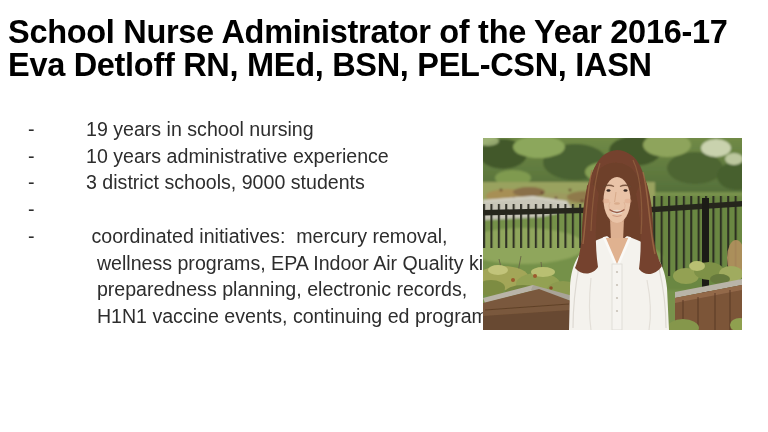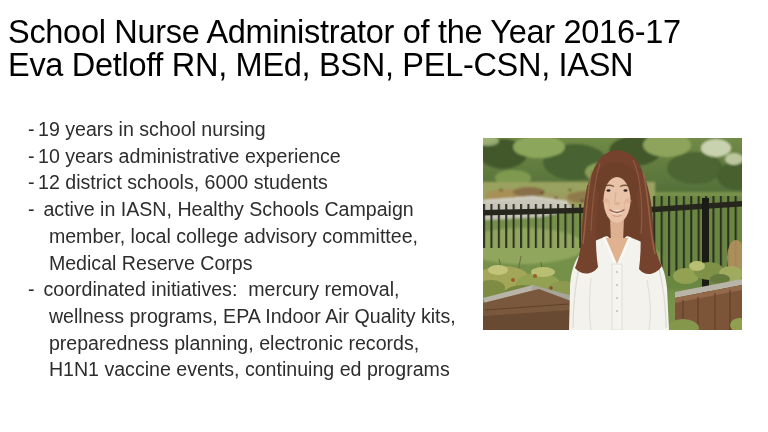--- a/index.html
+++ b/index.html
@@ -6,35 +6,35 @@
   body {
     width: 768px; height: 432px;
     background: var(--background, #ffffff);
     font-family: "Liberation Sans", sans-serif;
     overflow: hidden; position: relative;
   }
   .slide { position: absolute; inset: 0; background: var(--background, #ffffff); }
 
   .title {
     position: absolute; left: 8px; top: 16px; margin: 0;
-    font-size: 32.5px; line-height: 33px; font-weight: normal;
+    font-size: 32.5px; line-height: 33px; font-weight: bold;
     letter-spacing: -0.3px; color: var(--title-color, #000);
     white-space: nowrap;
   }
   .title .tline { display: block; }
 
   .bullets {
     position: absolute; left: 28px; top: 116px; margin: 0; padding: 0;
     list-style: none;
     font-size: 19.6px; line-height: 26.7px;
     color: var(--body-text-color, #2d2d2d);
   }
   .bullet { display: flex; align-items: flex-start; }
   .bullet .marker { flex: none; width: 10px; }
-  .bullet .btext { white-space: pre-wrap; }
+  .bullet .btext { white-space: pre-wrap; margin-left: 48px; }
 
   .photo {
     position: absolute; left: 483px; top: 138px;
     width: 259px; height: 192px; overflow: hidden;
   }
   .photo svg { display: block; }
 </style>
 </head>
 <body>
 
@@ -49,27 +49,24 @@
     <li class="bullet">
       <span class="marker">-</span>
       <span class="btext">19 years in school nursing</span>
     </li>
     <li class="bullet">
       <span class="marker">-</span>
       <span class="btext">10 years administrative experience</span>
     </li>
     <li class="bullet">
       <span class="marker">-</span>
-      <span class="btext">12 district schools, 6000 students</span>
-    </li>
-    <li class="bullet">
-      <span class="marker">-</span>
-      <span class="btext"> active in IASN, Healthy Schools Campaign
-  member, local college advisory committee,
-  Medical Reserve Corps</span>
+      <span class="btext">3 district schools, 9000 students</span>
+    </li>
+    <li class="bullet">
+      <span class="marker">-</span>
     </li>
     <li class="bullet">
       <span class="marker">-</span>
       <span class="btext"> coordinated initiatives:  mercury removal,
   wellness programs, EPA Indoor Air Quality kits,
   preparedness planning, electronic records,
   H1N1 vaccine events, continuing ed programs</span>
     </li>
   </ul>
 

